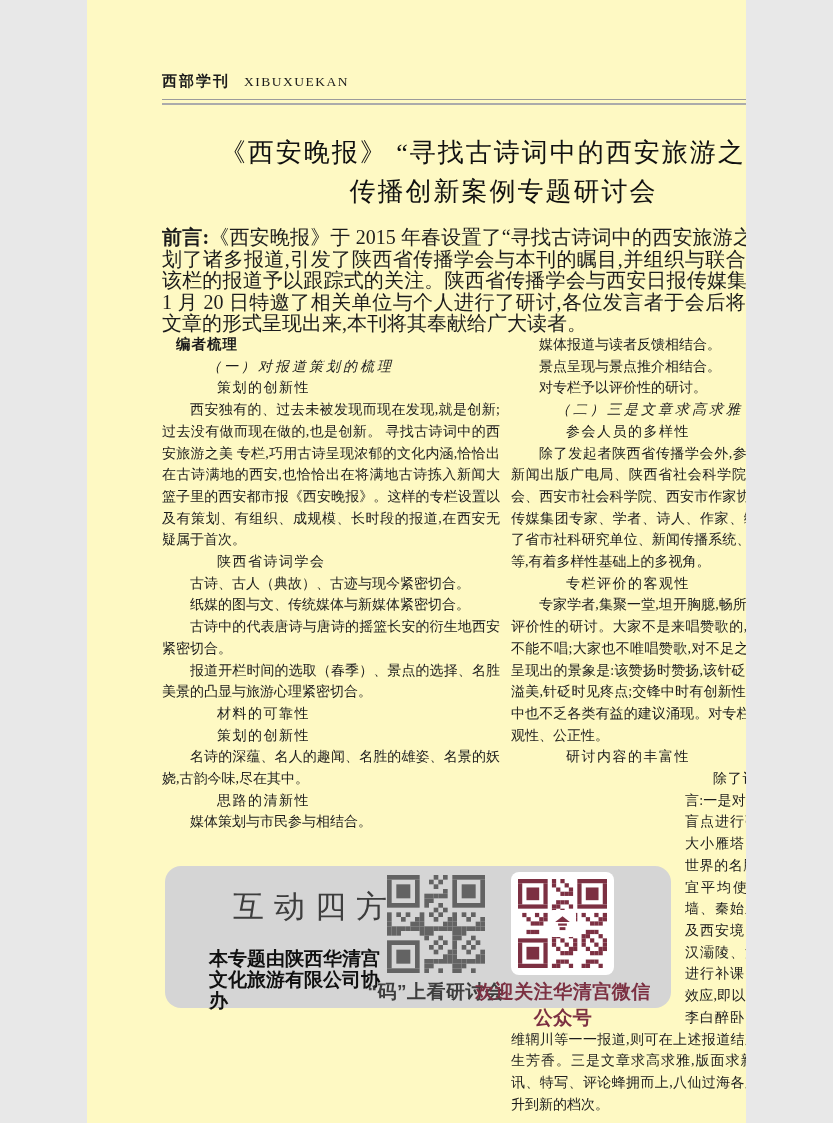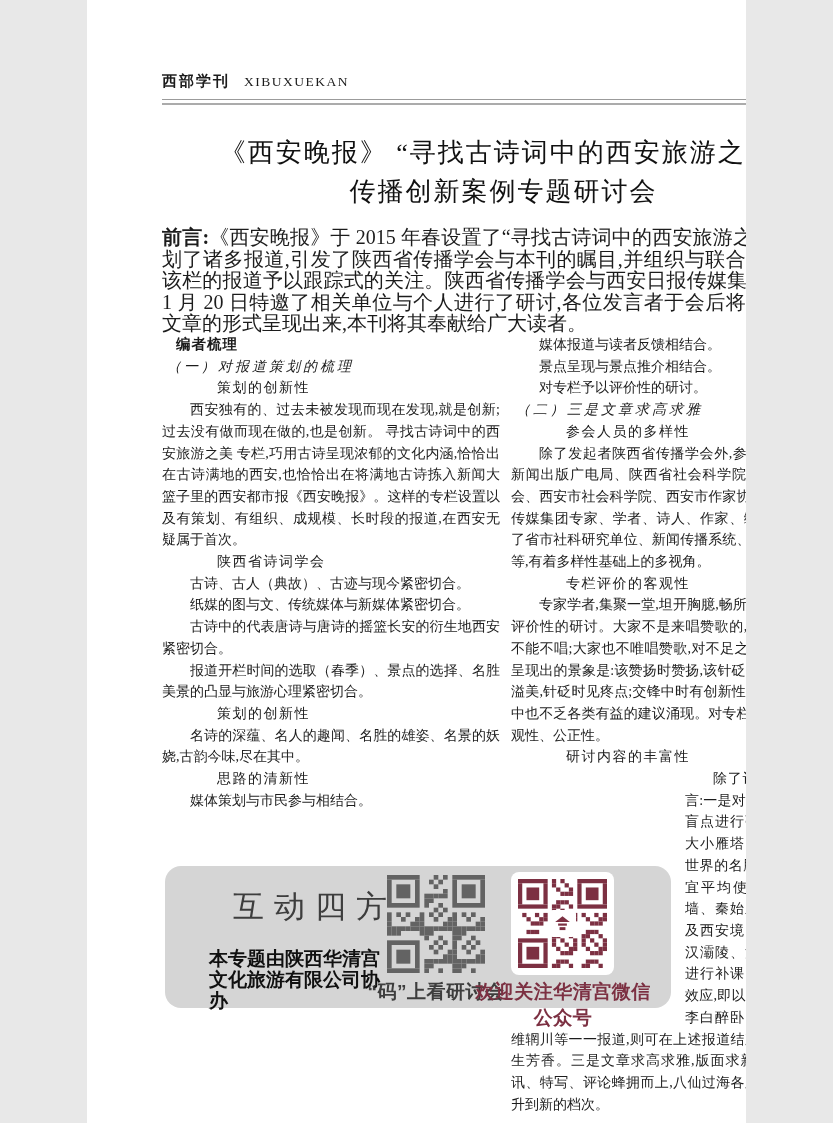--- a/index.html
+++ b/index.html
@@ -1,18 +1,18 @@
 <!DOCTYPE html>
 <html style="--maroon: #7c3042; --box-gray: #d5d5d5; --qr-gray: #636363; --text: #1c1c1c;"><head>
 <meta charset="utf-8">
 <style>
   * { margin:0; padding:0; box-sizing:border-box; }
   html,body { background:#e8e8e8; }
   body { font-family:"Liberation Serif", serif; color:var(--text,#1c1c1c); }
-  .page { position:relative; width:659px; height:1123px; background:#ffffff; margin:0 auto; overflow:hidden; }
+  .page { position:relative; width:659px; height:1123px; background:#fef9c3; margin:0 auto; overflow:hidden; }
 
   
   .header-row { position:absolute; left:75px; width:686px; top:72px; display:flex; justify-content:space-between; align-items:flex-end; font-size:15px; }
   .journal-cn { font-weight:bold; letter-spacing:2px; }
   .journal-en { font-size:13.5px; letter-spacing:1.5px; margin-left:14px; }
   .section-name { font-weight:bold; letter-spacing:2px; }
   .rule-thin  { position:absolute; left:75px; width:686px; top:99px;  height:1px; background:#9b9b9b; }
   .rule-thick { position:absolute; left:75px; width:686px; top:103px; height:2px; background:#ababab; }
 
   
@@ -20,21 +20,21 @@
 
   
   .preface { position:absolute; left:75px; width:686px; top:227px; font-size:20px; line-height:21.6px; text-align:justify; }
   .preface-label { font-weight:bold; }
 
   
   .col { position:absolute; top:334px; width:338px; font-size:14px; line-height:21.7px; text-align:justify; }
   .col-left  { left:75px; }
   .col-right { left:424px; }
   .block.bold-heading { font-family:"Liberation Sans", sans-serif; font-weight:bold; padding-left:14px; font-size:14.5px; letter-spacing:1px; text-align:left; }
-  .block.kai-heading  { font-style:italic; padding-left:5px; letter-spacing:3px; text-align:left; }
+  .block.kai-heading  { font-style:italic; padding-left:5px; letter-spacing:3px; text-align:left;margin-left:40px; }
   .block.sub-heading  { padding-left:55px; letter-spacing:1.5px; text-align:left; }
   .block.para { text-indent:28px; }
   .wrap-spacer { float:left; width:174px; height:148px; margin-top:96px; }
 
   
   .interact-box { position:absolute; left:78px; top:866px; width:506px; height:142px; background:var(--box-gray,#d5d5d5); border-radius:16px; }
   .box-title { position:absolute; left:68px; top:20px; font-size:31px; letter-spacing:10px; color:#3d3d3d; font-weight:normal; }
   .box-sponsor { position:absolute; left:44px; top:82px; width:186px; font-family:"Liberation Sans", sans-serif; font-weight:bold; font-size:19px; line-height:21px; color:#101010; text-align:left; }
   .qr { position:absolute; display:block; }
   .qr-research { left:222px; top:9px; width:98px; height:98px; color:var(--qr-gray,#636363); }
@@ -74,20 +74,21 @@
   <div class="col col-left">
       <div class="block bold-heading">编者梳理</div>
       <div class="block kai-heading">（一）对报道策划的梳理</div>
       <div class="block sub-heading">策划的创新性</div>
       <div class="block para">西安独有的、过去未被发现而现在发现,就是创新;过去没有做而现在做的,也是创新。 寻找古诗词中的西安旅游之美 专栏,巧用古诗呈现浓郁的文化内涵,恰恰出在古诗满地的西安,也恰恰出在将满地古诗拣入新闻大篮子里的西安都市报《西安晚报》。这样的专栏设置以及有策划、有组织、成规模、长时段的报道,在西安无疑属于首次。</div>
       <div class="block sub-heading">陕西省诗词学会</div>
       <div class="block para">古诗、古人（典故）、古迹与现今紧密切合。</div>
       <div class="block para">纸媒的图与文、传统媒体与新媒体紧密切合。</div>
       <div class="block para">古诗中的代表唐诗与唐诗的摇篮长安的衍生地西安紧密切合。</div>
       <div class="block para">报道开栏时间的选取（春季）、景点的选择、名胜美景的凸显与旅游心理紧密切合。</div>
+      <div class="block sub-heading">材料的可靠性</div>
       <div class="block sub-heading">策划的创新性</div>
       <div class="block para">名诗的深蕴、名人的趣闻、名胜的雄姿、名景的妖娆,古韵今味,尽在其中。</div>
       <div class="block sub-heading">思路的清新性</div>
       <div class="block para">媒体策划与市民参与相结合。</div>
     </div>
   <div class="col col-right">
       <div class="block para">媒体报道与读者反馈相结合。</div>
       <div class="block para">景点呈现与景点推介相结合。</div>
       <div class="block para">对专栏予以评价性的研讨。</div>
       <div class="block kai-heading">（二）三是文章求高求雅</div>

